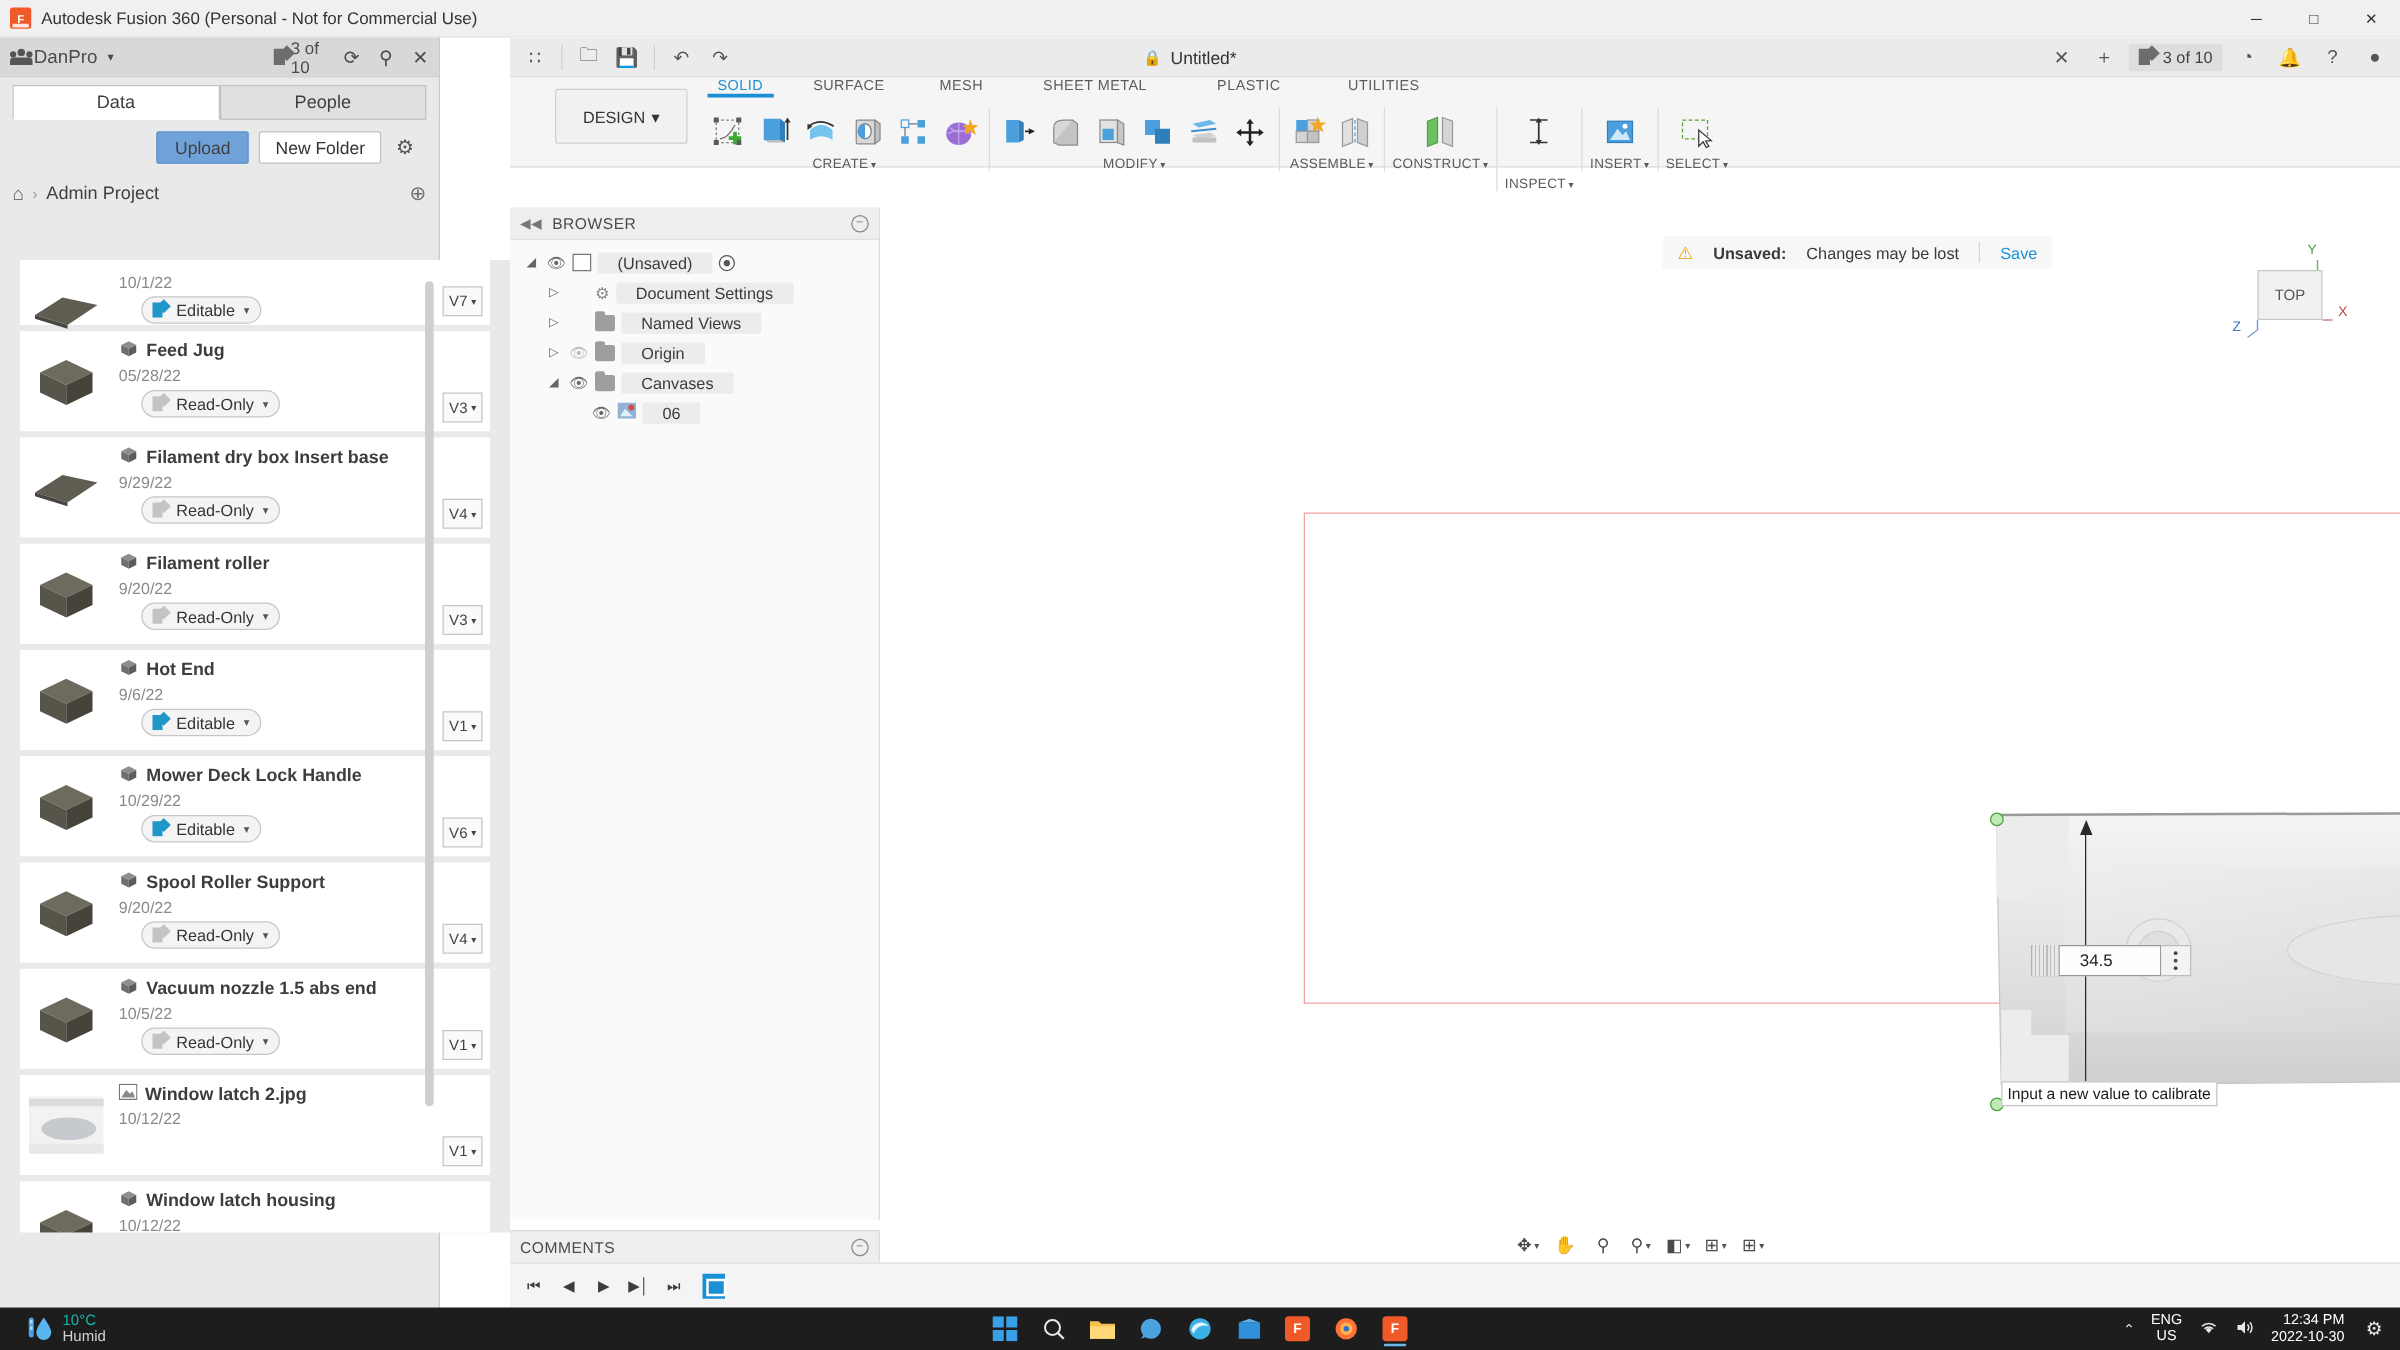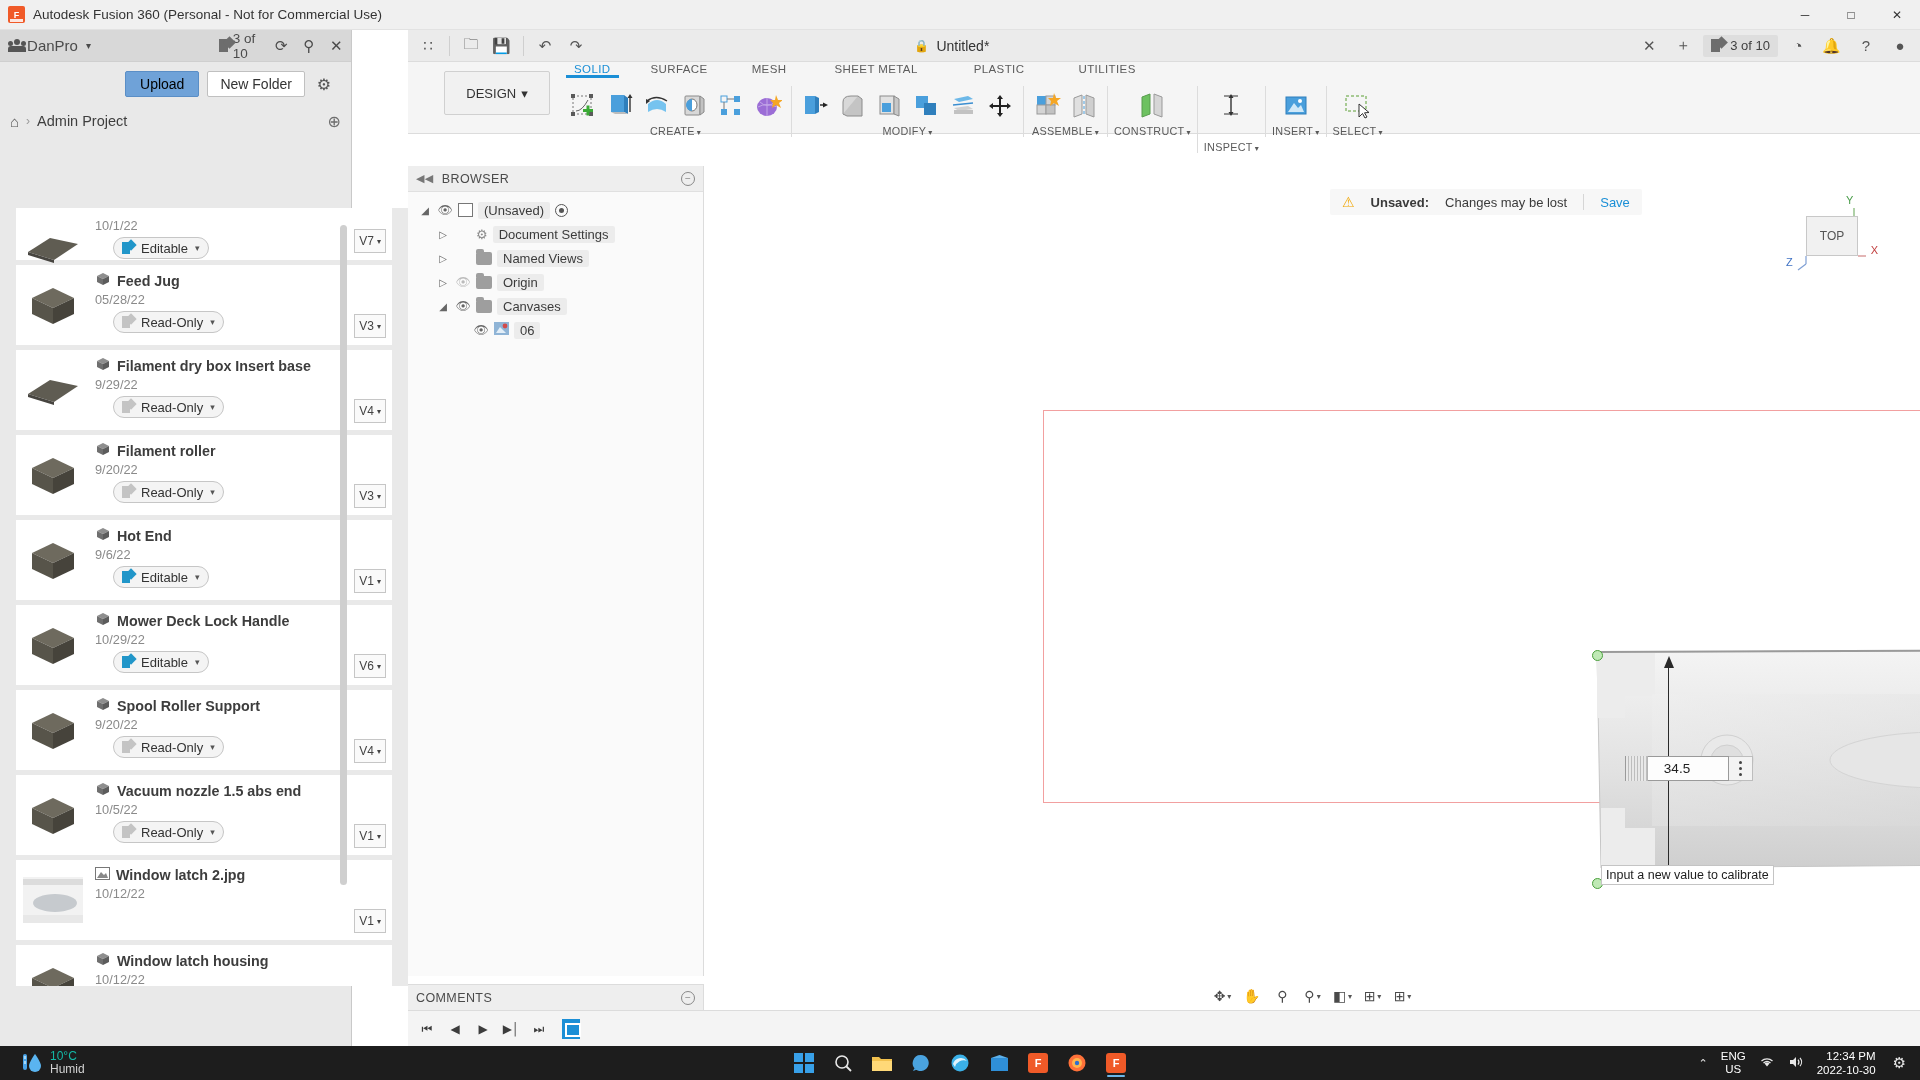--- a/index.html
+++ b/index.html
@@ -63,21 +63,21 @@
   .dp-tabs { display: flex; padding: 6px 10px 0 10px; background: #e9e9e9; }
   .dp-tab {
     flex: 1; height: 28px; display: flex; align-items: center;
     justify-content: center; font-size: 14.5px; color: #3f3f3f;
     border: 1px solid #c3c3c3; background: #e0e0e0;
   }
   .dp-tab.active { background: #ffffff; border-bottom-color: #ffffff; }
 
   .dp-actions { display: flex; justify-content: flex-end; gap: 8px; padding: 9px 10px 9px 0; align-items: center; }
   .btn-upload {
-    background: #6fa2d8; color: #000000; border: 1px solid #5a8ec6;
+    background: #6fa2d8; color: #404040; border: 1px solid #5a8ec6;
     height: 26px; padding: 0 14px; font-size: 14px; border-radius: 2px;
     display: flex; align-items: center;
   }
   .btn-newfolder {
     background: #fff; color: #333; border: 1px solid #c0c0c0;
     height: 26px; padding: 0 12px; font-size: 14px; border-radius: 2px;
     display: flex; align-items: center;
   }
   .dp-gear { width: 22px; height: 22px; margin-right: 6px; display:flex;align-items:center;justify-content:center;color:#555;font-size:16px;}
 
@@ -183,21 +183,21 @@
   }
   .br-collapse { color: #777; font-size: 11px; }
   .br-minus { margin-left: auto; width: 14px; height: 14px; border-radius: 50%; border: 1.5px solid #888; display: flex; align-items: center; justify-content: center; font-size: 10px; color: #888; }
   .br-tree { padding: 6px 0 0 10px; }
   .br-row { display: flex; align-items: center; gap: 5px; height: 24px; font-size: 13px; color: #3b3b3b; }
   .br-arrow { width: 14px; text-align: center; color: #666; font-size: 10px; }
   .br-eye { width: 16px; color: #666; font-size: 12px; display: flex; align-items: center; justify-content: center;}
   .br-eye.off { color: #bbb; }
   .br-folder { width: 16px; height: 13px; background: #9e9e9e; border-radius: 2px; position: relative; }
   .br-folder::before { content: ""; position: absolute; top: -3px; left: 0; width: 8px; height: 4px; background: #9e9e9e; border-radius: 2px 2px 0 0; }
-  .br-label { background: #ececec; padding: 1px 6px; border-radius: 2px; text-align: right; }
+  .br-label { background: #ececec; padding: 1px 16px; border-radius: 2px; text-align: right; }
   .br-gear { color: #8c8c8c; font-size: 13px; }
   .br-dot { width: 13px; height: 13px; border-radius: 50%; border: 1.5px solid #555; display: flex; align-items: center; justify-content: center; }
   .br-dot::after { content: ""; width: 5px; height: 5px; background: #555; border-radius: 50%; }
   .br-body { width: 15px; height: 14px; border: 1.5px solid #777; background: #fff; }
 
   
   .canvas {
     position: absolute; left: 297px; top: 136px; right: 0; bottom: 70px;
     background: #ffffff; overflow: hidden;
   }
@@ -334,20 +334,24 @@
       <div class="dp-caret">▾</div>
       <div class="dp-count">
         <span class="dp-editicon"></span>
         <span>3 of 10</span>
       </div>
       <div class="dp-ico refresh">⟳</div>
       <div class="dp-ico search">⚲</div>
       <div class="dp-ico close">✕</div>
     </div>
 
+    <div class="dp-tabs">
+      <div class="dp-tab active">Data</div>
+      <div class="dp-tab">People</div>
+    </div>
 
     <div class="dp-actions">
       <div class="btn-upload">Upload</div>
       <div class="btn-newfolder">New Folder</div>
       <div class="dp-gear">⚙</div>
     </div>
 
     <div class="dp-breadcrumb">
       <span class="bc-home">⌂</span>
       <span class="bc-sep">›</span>

